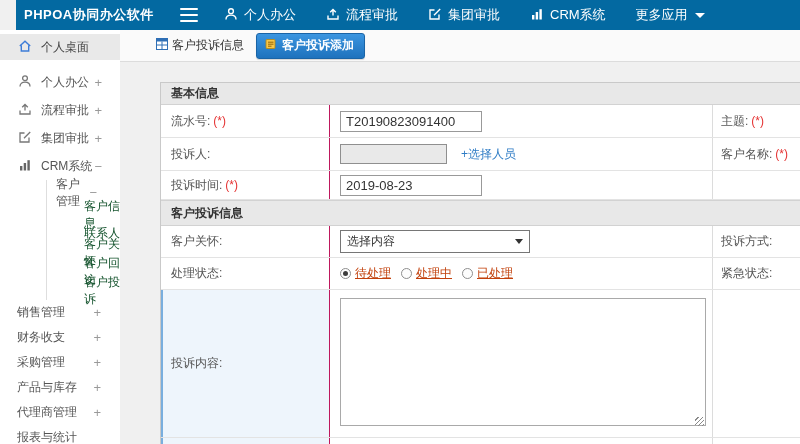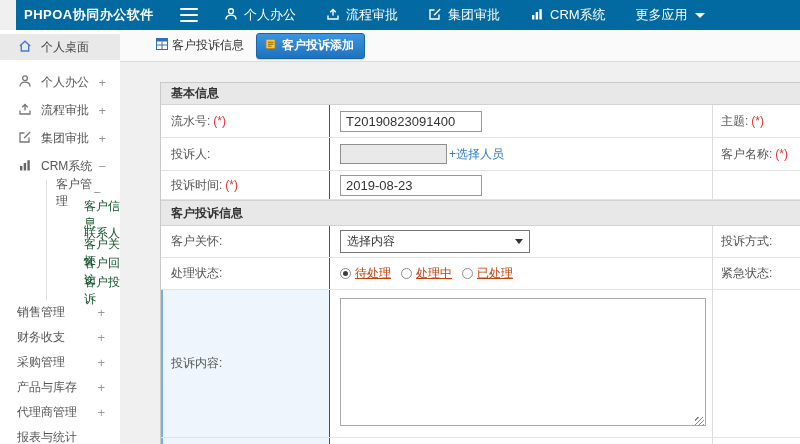--- a/index.html
+++ b/index.html
@@ -14,21 +14,21 @@
     justify-content:space-between; cursor:pointer; }
   .hamburger i { display:block; height:2px; background:#fff; border-radius:1px; }
   .tnav { display:flex; align-items:center; margin-left:26px; font-size:13px; cursor:pointer; }
   .tnav + .tnav { margin-left:30px; }
   .tnav svg { margin-right:6px; }
   .caret { width:0; height:0; border-left:5px solid transparent; border-right:5px solid transparent;
     border-top:5px solid #fff; margin-left:7px; }
 
   
   .sidebar { position:absolute; left:0; top:30px; width:131px; bottom:0; background:#fff;
-    border-right:3px solid #8b5cf6; font-size:12px; color:#555; overflow:hidden; }
+    border-right:7px solid #8b5cf6; font-size:12px; color:#555; overflow:hidden; }
   .sb-active { height:26px; margin:4px 0 8px; background:#e9e9e9; display:flex; align-items:center;
     padding-left:18px; color:#444; cursor:pointer; }
   .sb-active svg { margin-right:9px; }
   .sb-item { height:28px; display:flex; align-items:center; padding:0 22px 0 18px; cursor:pointer; }
   .sb-item svg { margin-right:9px; }
   .sb-item .grow, .sb-item2 .grow { flex:1; }
   .expand { color:#999; font-size:13px; }
   .submenu { margin-left:46px; border-left:1px solid #dedede; }
   .sm-parent { height:25px; display:flex; align-items:center; padding:0 27px 0 9px; cursor:pointer; }
   .sm-parent .grow { flex:1; }
@@ -56,21 +56,21 @@
   .c1 { width:169px; display:flex; align-items:center; padding-left:10px; border-right:1px solid #be185d; }
   .c2 { width:383px; display:flex; align-items:center; padding-left:10px; border-right:1px solid #dcdcdc; }
   .c3 { flex:1; display:flex; align-items:center; padding-left:8px; }
   .h33 { height:33px; } .h29 { height:29px; } .h32 { height:32px; } .hbig { height:148px; }
   .req { color:#e53333; margin-left:3px; }
   .ipt { height:21px; border:1px solid #999; padding:1px 5px; font-size:13px; color:#333;
     font-family:"Liberation Sans",sans-serif; background:#fff; }
   .ipt-serial { width:142px; }
   .ipt-date { width:142px; }
   .ipt-disabled { width:107px; height:20px; background:#e9e9e9; border:1px solid #8f8f8f; }
-  .link { color:#2e7cc5; margin-left:2px; cursor:pointer; }
+  .link { color:#2e7cc5; margin-left:14px; cursor:pointer; }
   .selectbox { width:190px; height:23px; border:1px solid #767676; background:#fff; display:flex;
     align-items:center; justify-content:space-between; padding:0 6px; color:#333; cursor:pointer; }
   .sel-caret { width:0; height:0; border-left:4px solid transparent; border-right:4px solid transparent;
     border-top:5px solid #333; }
   .radio { width:11px; height:11px; border-radius:50%; border:1px solid #8e8e8e; background:#fdfdfd;
     position:relative; margin-right:4px; flex:0 0 auto; cursor:pointer; }
   .radio.checked::after { content:''; position:absolute; left:2px; top:2px; right:2px; bottom:2px;
     border-radius:50%; background:#3d3d3d; }
   .radio-label { color:#c2410c; margin-right:10px;text-decoration:underline; }
   .row-hl .c1 { background:#eef5fc; box-shadow:inset 2px 0 0 #79aede; }

